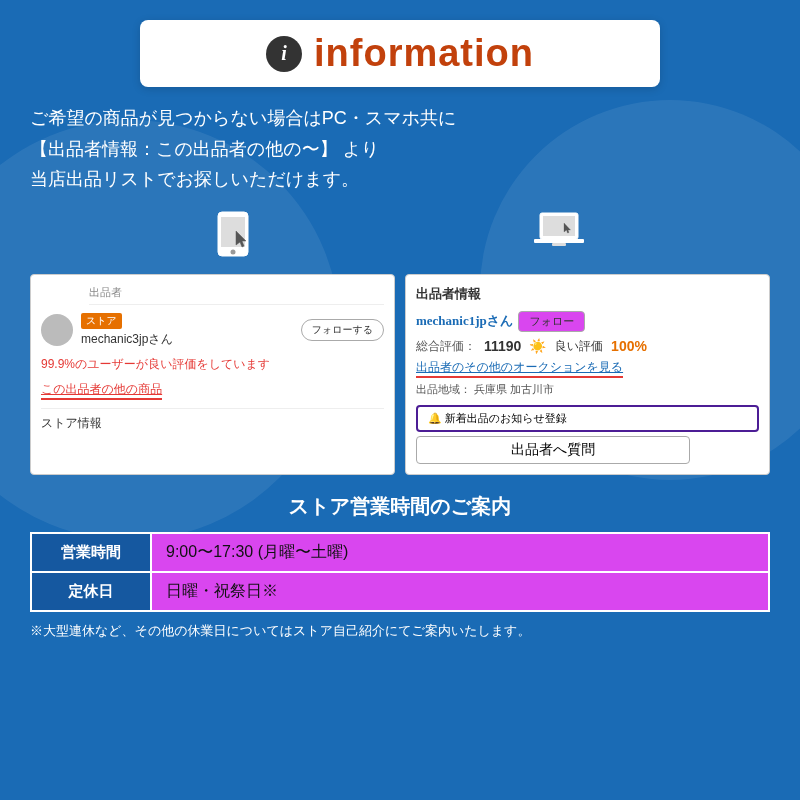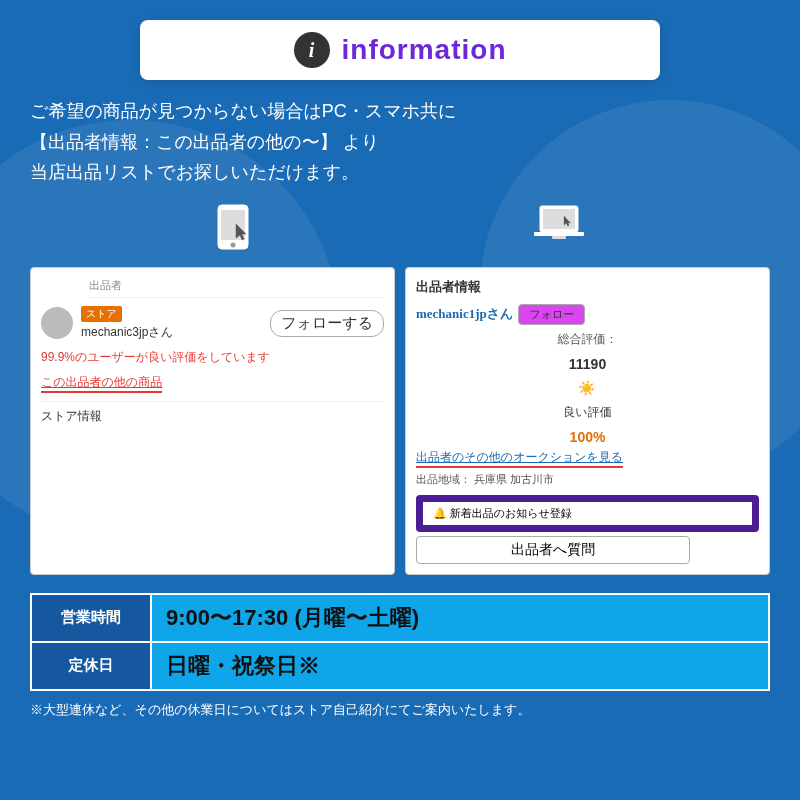--- a/index.html
+++ b/index.html
@@ -55,23 +55,23 @@
       align-items: center;
       justify-content: center;
       color: white;
       font-style: italic;
       font-weight: bold;
       font-size: 20px;
       font-family: Georgia, serif;
       flex-shrink: 0;
     }
     .header-title {
-      font-size: 28px;
-      font-weight: bold;
-      color: #6d28d9;
+      font-size: 38px;
+      font-weight: bold;
+      color: #c2410c;
       letter-spacing: 1px;
     }
 
     
     .main-text {
       color: white;
       text-align: left;
       font-size: 18px;
       line-height: 1.7;
       margin: 0 10px 16px 10px;
@@ -141,21 +141,21 @@
     }
     .seller-name {
       font-size: 12px;
       color: #333;
     }
     .follow-btn {
       margin-left: auto;
       border: 1px solid #aaa;
       border-radius: 12px;
       padding: 3px 10px;
-      font-size: 15px;
+      font-size: 10px;
       color: #333;
       background: white;
     }
     .stats-text {
       font-size: 12px;
       color: #333;
       margin-bottom: 2px;
     }
     .rating-text {
       color: #e53935;
@@ -197,45 +197,44 @@
     }
     .follow-btn-right {
       border: 1px solid #aaa;
       border-radius: 4px;
       padding: 2px 10px;
       font-size: 11px;
       background: #d946ef;
     }
     .rating-row {
       display: flex;
-      align-items: center;
+      align-items: flex-start;
       gap: 8px;
       margin-bottom: 4px;
       font-size: 12px;
-      flex-direction: column;
     }
     .rating-label { color: #555; }
     .rating-num { font-weight: bold; font-size: 14px; }
     .good-rating { color: #333; }
     .good-pct { color: #e67000; font-weight: bold; font-size: 14px; }
     .auction-link {
       color: #1a6bb5;
       font-size: 12px;
       text-decoration: underline;
       border-bottom: 2px solid #e53935;
       display: inline-block;
       margin-bottom: 4px;
     }
     .location-text {
       font-size: 11px;
       color: #555;
       margin-bottom: 8px;
     }
     .notify-btn {
-      border: 7px solid #4c1d95;
+      border: 2px solid #4c1d95;
       border-radius: 4px;
       padding: 4px 10px;
       font-size: 11px;
       background: white;
       margin-bottom: 4px;
       display: block;
       width: 100%;
       text-align: left;
     }
     .question-btn {
@@ -273,24 +272,24 @@
     }
     .hours-label {
       background: #1558a0;
       color: white;
       font-size: 15px;
       font-weight: bold;
       text-align: center;
       width: 120px;
     }
     .hours-value {
-      background: #0ea5e9;
-      color: #333;
-      font-size: 22px;
-      font-weight: bold;
+      background: #d946ef;
+      color: #333;
+      font-size: 16px;
+      font-weight: normal;
     }
     .hours-value .time-text {
       color: #111;
     }
     .footer-note {
       color: white;
       font-size: 13px;
       text-align: left;
       margin-top: 4px;
     }
@@ -382,20 +381,21 @@
         <span>出品地域：</span>
         <span>兵庫県 加古川市</span>
       </div>
       <button class="notify-btn">🔔 新着出品のお知らせ登録</button>
       <button class="question-btn">出品者へ質問</button>
     </div>
 
   </div>
 
   <div class="business-section">
+    <div class="business-title">ストア営業時間のご案内</div>
     <table class="hours-table">
       <tbody>
           <tr>
         <td class="hours-label">営業時間</td>
         <td class="hours-value">
           <span class="time-text">9:00〜17:30 (月曜〜土曜)</span>
         </td>
       </tr>
       <tr>
         <td class="hours-label">定休日</td>

